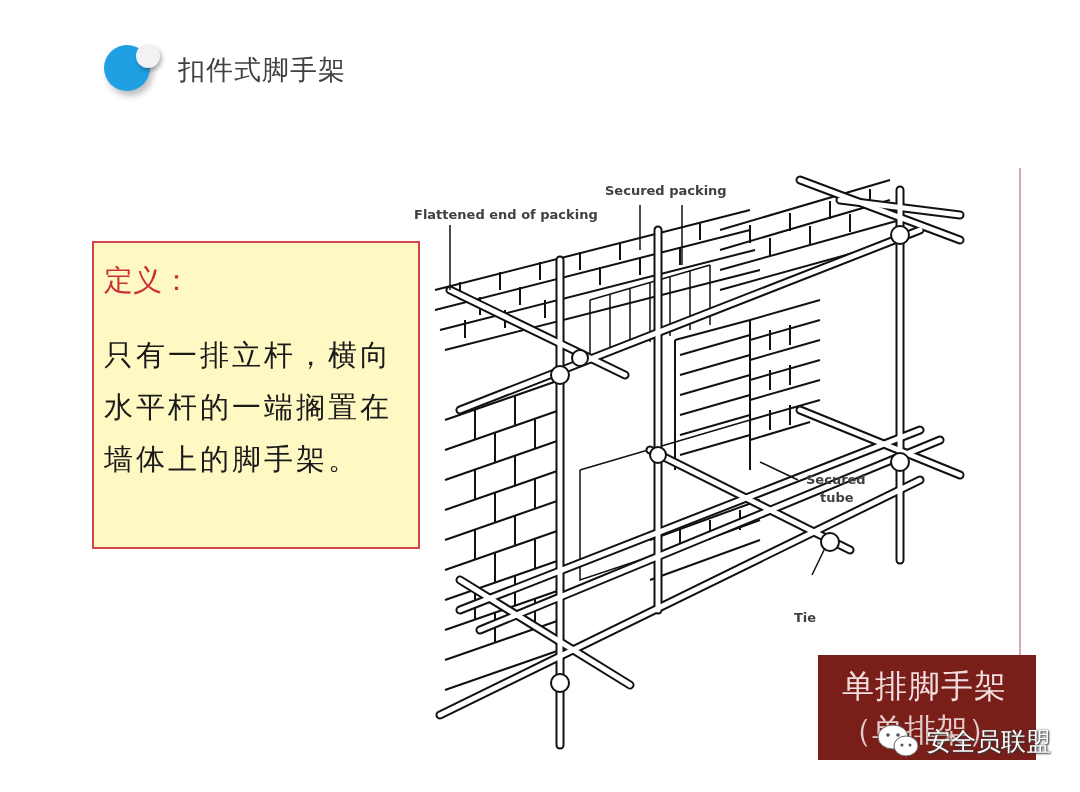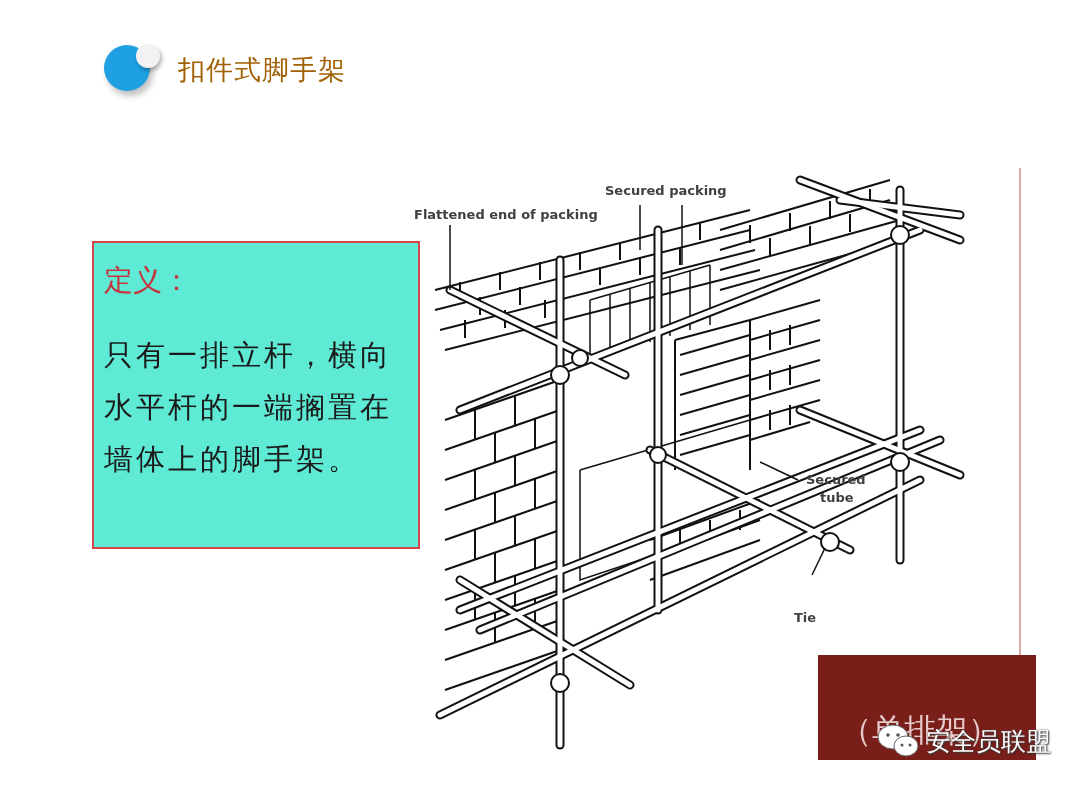--- a/index.html
+++ b/index.html
@@ -13,26 +13,26 @@
     border-radius:50%; background:#1ea0e3;
     box-shadow:3px 5px 6px rgba(0,0,0,0.25);
   }
   .header-dot-highlight {
     position:absolute; left:136px; top:44px; width:24px; height:24px;
     border-radius:50%; background:#f2f2f2;
     box-shadow:2px 3px 4px rgba(0,0,0,0.3);
   }
   .header-title {
     position:absolute; left:178px; top:52px;
-    font-size:27px; color:#a16207; letter-spacing:1px;
+    font-size:27px; color:#404040; letter-spacing:1px;
     font-family:Liberation Mono, monospace;
   }
   .def-box {
     position:absolute; left:92px; top:241px; width:328px; height:308px;
-    border:2px solid #d6454c; background:#5eead4; box-sizing:border-box;
+    border:2px solid #d6454c; background:#fef9c3; box-sizing:border-box;
   }
   .def-label {
     position:absolute; left:10px; top:18px;
     font-size:29px; color:#c8323b;
     font-family:"DejaVu Serif", serif;
   }
   .def-body {
     position:absolute; left:10px; top:86px; width:300px;
     font-size:29px; line-height:52px; color:#1a1a1a; letter-spacing:3px;
     font-family:"DejaVu Serif", serif;
@@ -180,20 +180,21 @@
   <div class="diagram-label" style="left:-6px; top:37px;">Flattened end of packing</div>
   <div class="diagram-label" style="left:185px; top:13px;">Secured packing</div>
   <div class="diagram-label" style="left:386px; top:302px;">Secured</div>
   <div class="diagram-label" style="left:388px; top:320px;margin-left:12px;">tube</div>
   <div class="diagram-label" style="left:374px; top:408px;margin-top:32px;">Tie</div>
 </div>
 
 <div class="right-rule"></div>
 
 <div class="caption-box">
+  <div class="caption-line1">单排脚手架</div>
   <div class="caption-line2">（单排架）</div>
 </div>
 
 <div class="watermark">
   <div class="wm-icon">
     <svg width="46" height="36" viewBox="0 0 46 36">
       <ellipse cx="17" cy="14" rx="15" ry="12" fill="#fff" stroke="#666" stroke-width="1"></ellipse>
       <circle cx="12" cy="12" r="1.8" fill="#555"></circle>
       <circle cx="22" cy="12" r="1.8" fill="#555"></circle>
       <ellipse cx="30" cy="23" rx="12" ry="10" fill="#fff" stroke="#666" stroke-width="1"></ellipse>

